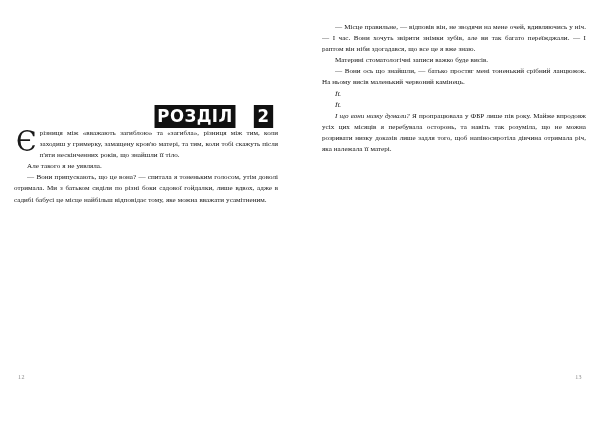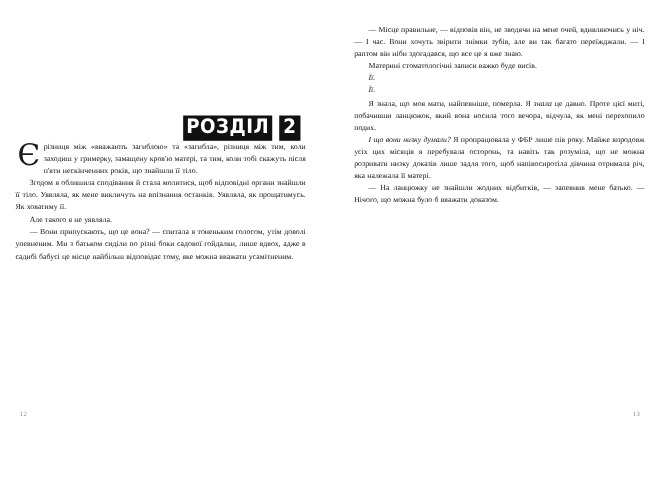--- a/index.html
+++ b/index.html
@@ -45,21 +45,21 @@
     height: 128px;
     display: flex;
     align-items: flex-end;
     justify-content: flex-end;
     padding-right: 4px;
     box-sizing: border-box;
   }
   .chapter-plate {
     display: inline-flex;
     align-items: stretch;
-    gap: 2px;
+    gap: 14px;
     line-height: 1;
   }
   .chapter-word,
   .chapter-num {
     background: #111111;
     color: #ffffff;
     font-family: "DejaVu Sans", "Liberation Sans", sans-serif;
     font-weight: 700;
     font-size: 18px;
     letter-spacing: 0.5px;
@@ -139,38 +139,36 @@
 
     <div class="chapter-head">
       <div class="chapter-plate">
         <span class="chapter-word">РОЗДІЛ</span>
         <span class="chapter-num">2</span>
       </div>
     </div>
 
     <div class="body-text">
       <p class="dropcap-para"><span class="dropcap">Є</span><span>різниця між «вважають загиблою» та «загибла», різниця між тим, коли заходиш у гримерку, замащену кров'ю матері, та тим, коли тобі скажуть після п'яти нескінченних років, що знайшли її тіло.</span></p>
-      <p>Згодом я облишила сподівання й стала молитися, щоб відповідні органи знайшли її тіло. Уявляла, як мене викличуть на впізнання останків. Уявляла, як прощатимусь. Як ховатиму її.</p>
       <p>Але такого я не уявляла.</p>
-      <p>— Вони припускають, що це вона? — спитала я тоненьким голосом, утім доволі упевненим. Ми з батьком сиділи по різні боки садової гойдалки, лише вдвох, адже в садибі бабусі це місце найбільш відповідає тому, яке можна вважати усамітненим.</p>
+      <p>— Вони припускають, що це вона? — спитала я тоненьким голосом, утім доволі отримала. Ми з батьком сиділи по різні боки садової гойдалки, лише вдвох, адже в садибі бабусі це місце найбільш відповідає тому, яке можна вважати усамітненим.</p>
     </div>
 
     <div class="folio folio-left">12</div>
   </div>
 
   <div class="gutter"></div>
 
   <div class="page page-right">
 
     <div class="body-text" id="right-body">
         <p><span>— Місце правильне, — відповів він, не зводячи на мене очей, вдивляючись у ніч. — І час. Вони хочуть звірити знімки зубів, але ви так багато переїжджали. — І раптом він ніби здогадався, що все це я вже знаю.</span></p>
         <p><span>Материні стоматологічні записи важко буде висів.</span></p>
+        <p><span>— Вони ось що знайшли, — батько простяг мені тоненький срібний ланцюжок. На ньому висів маленький червоний камінець.</span></p>
         <p><em>Її.</em></p>
         <p><em>Її.</em></p>
-        <p><span>Я знала, що моя мати, найпевніше, померла. Я </span><em>знала</em><span> це давно. Проте цієї миті, побачивши ланцюжок, який вона носила того вечора, відчула, як мені перехопило подих.</span></p>
         <p><em>І що вони низку думали?</em><span> Я пропрацювала у ФБР лише пів року. Майже впродовж усіх цих місяців я перебувала осторонь, та навіть так розуміла, що не можна розривати низку доказів лише задля того, щоб напівосиротіла дівчина отримала річ, яка належала її матері.</span></p>
-        <p><span>— На ланцюжку не знайшли жодних відбитків, — запевнив мене батько. — Нічого, що можна було б вважати доказом.</span></p>
       </div>
 
     <div class="folio folio-right">13</div>
   </div>
 
 </div>
 
 </body></html>

